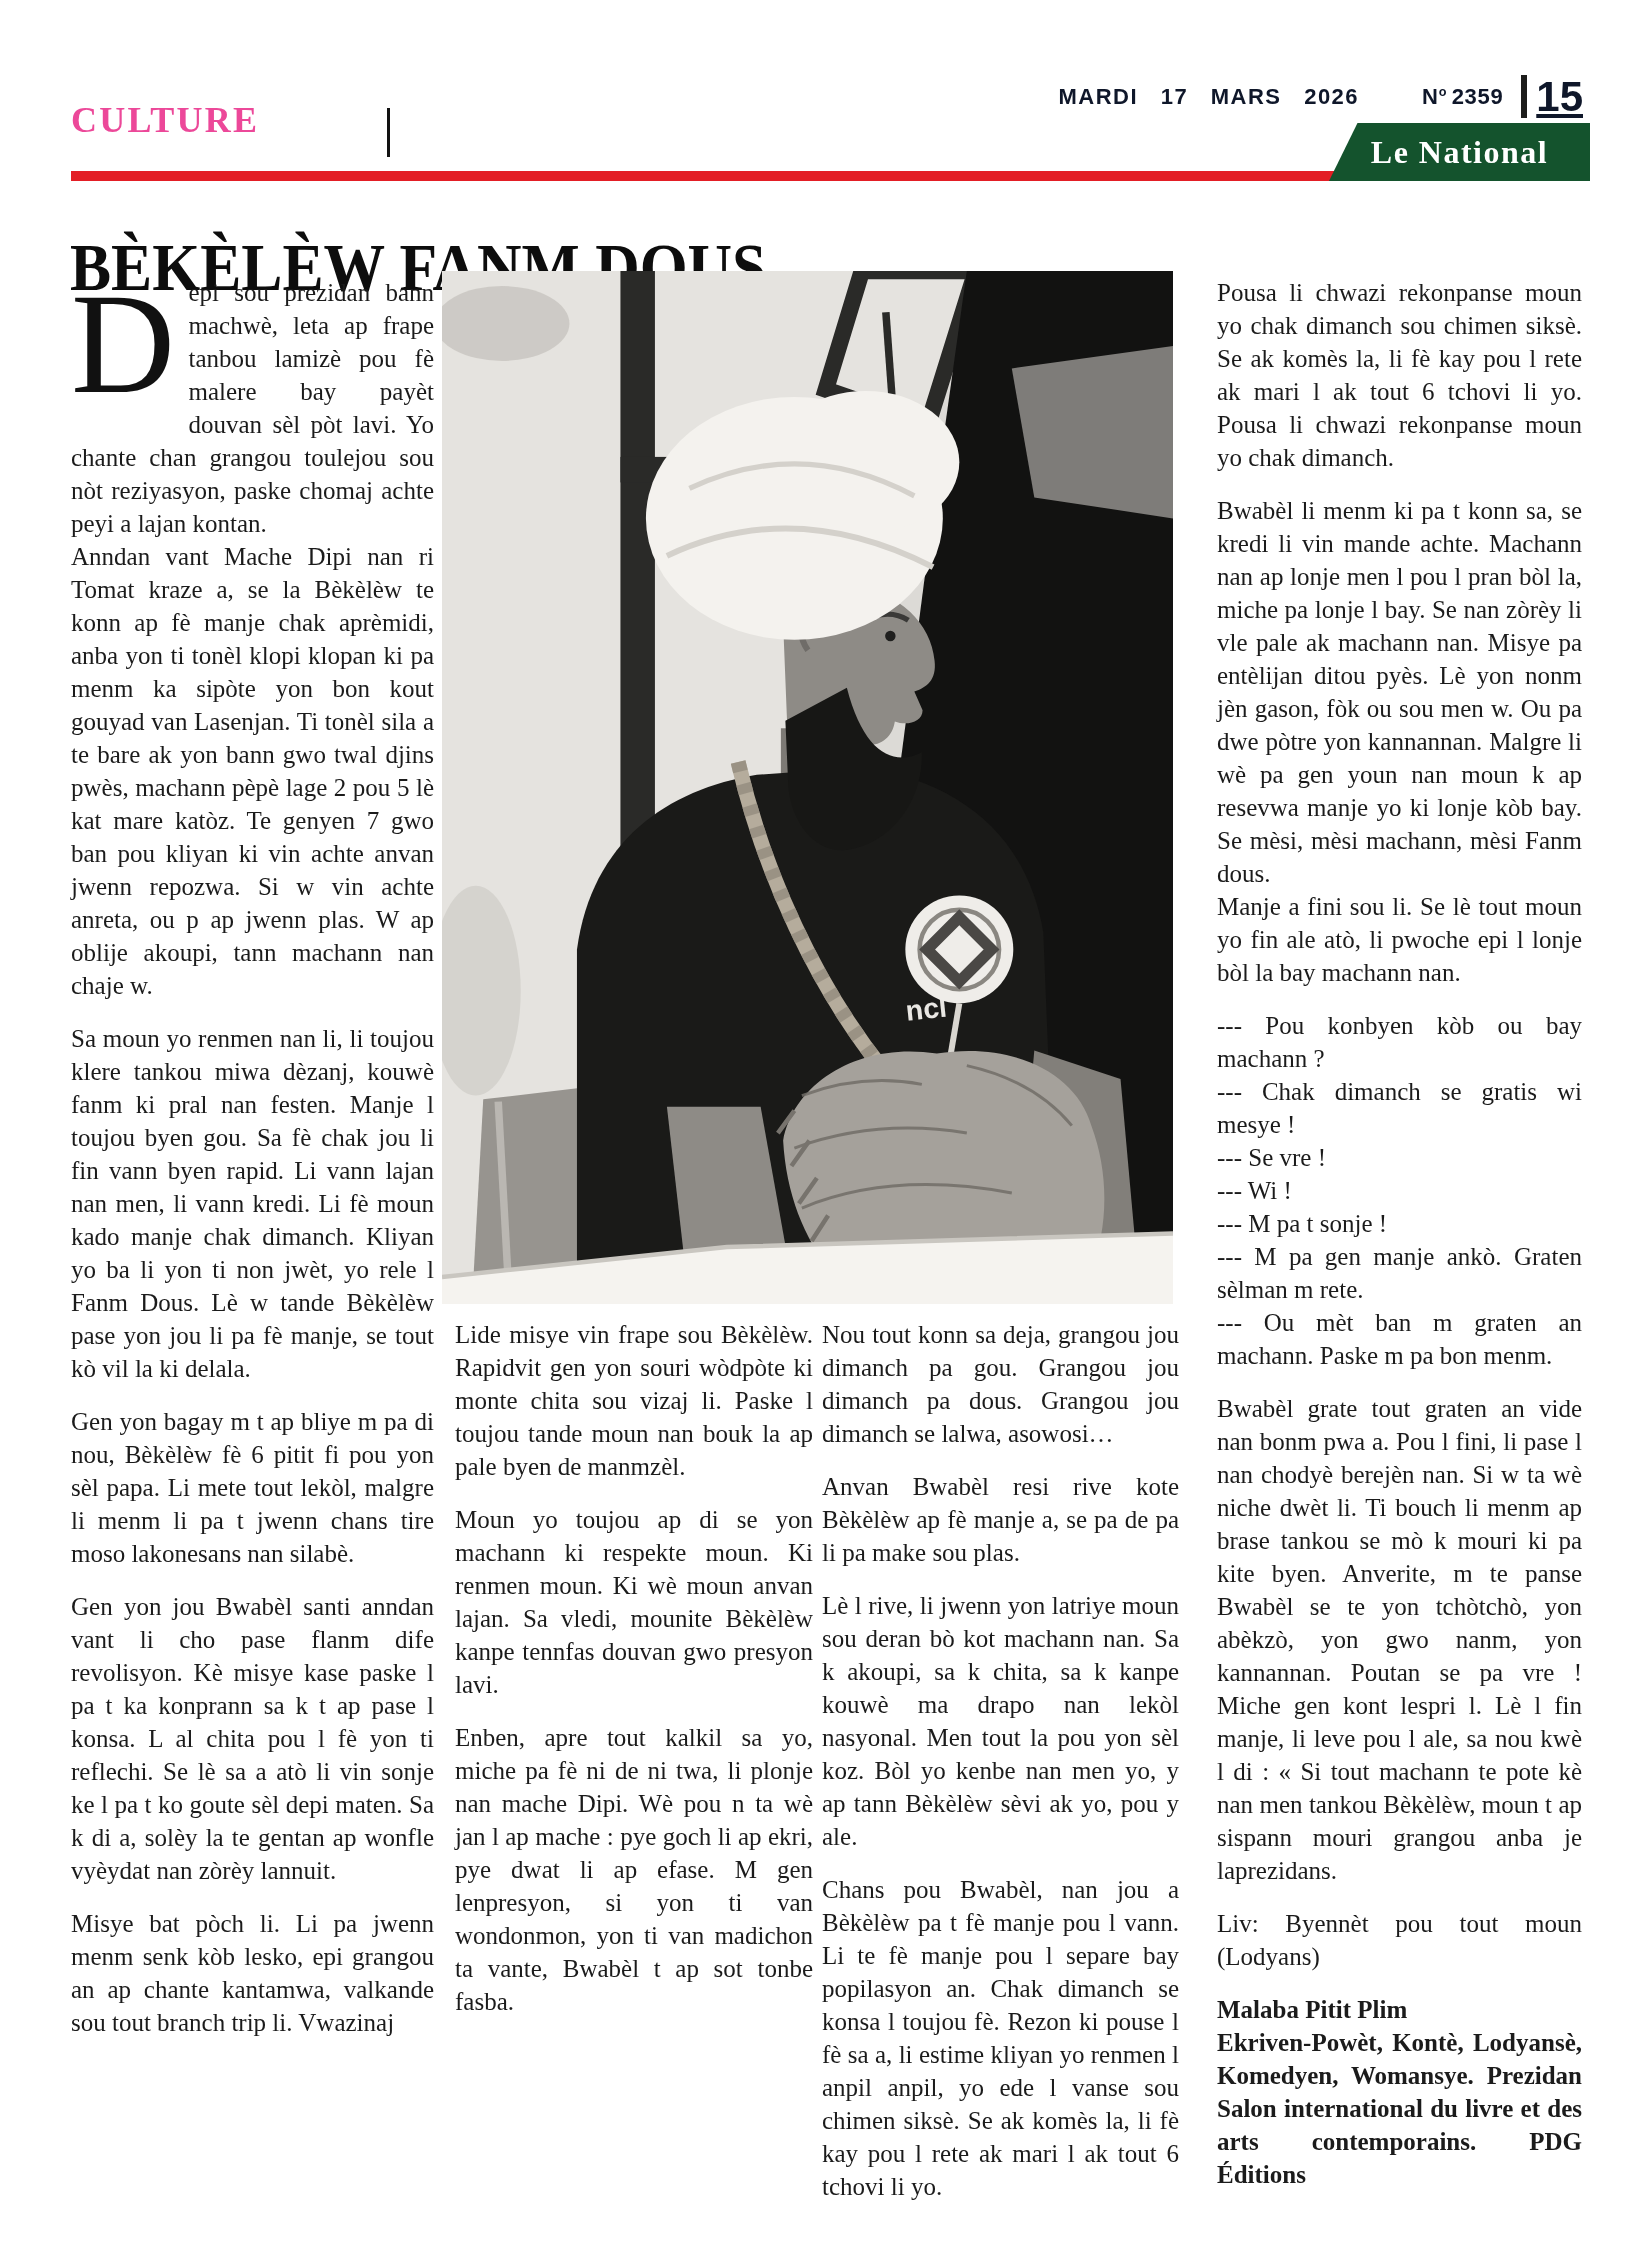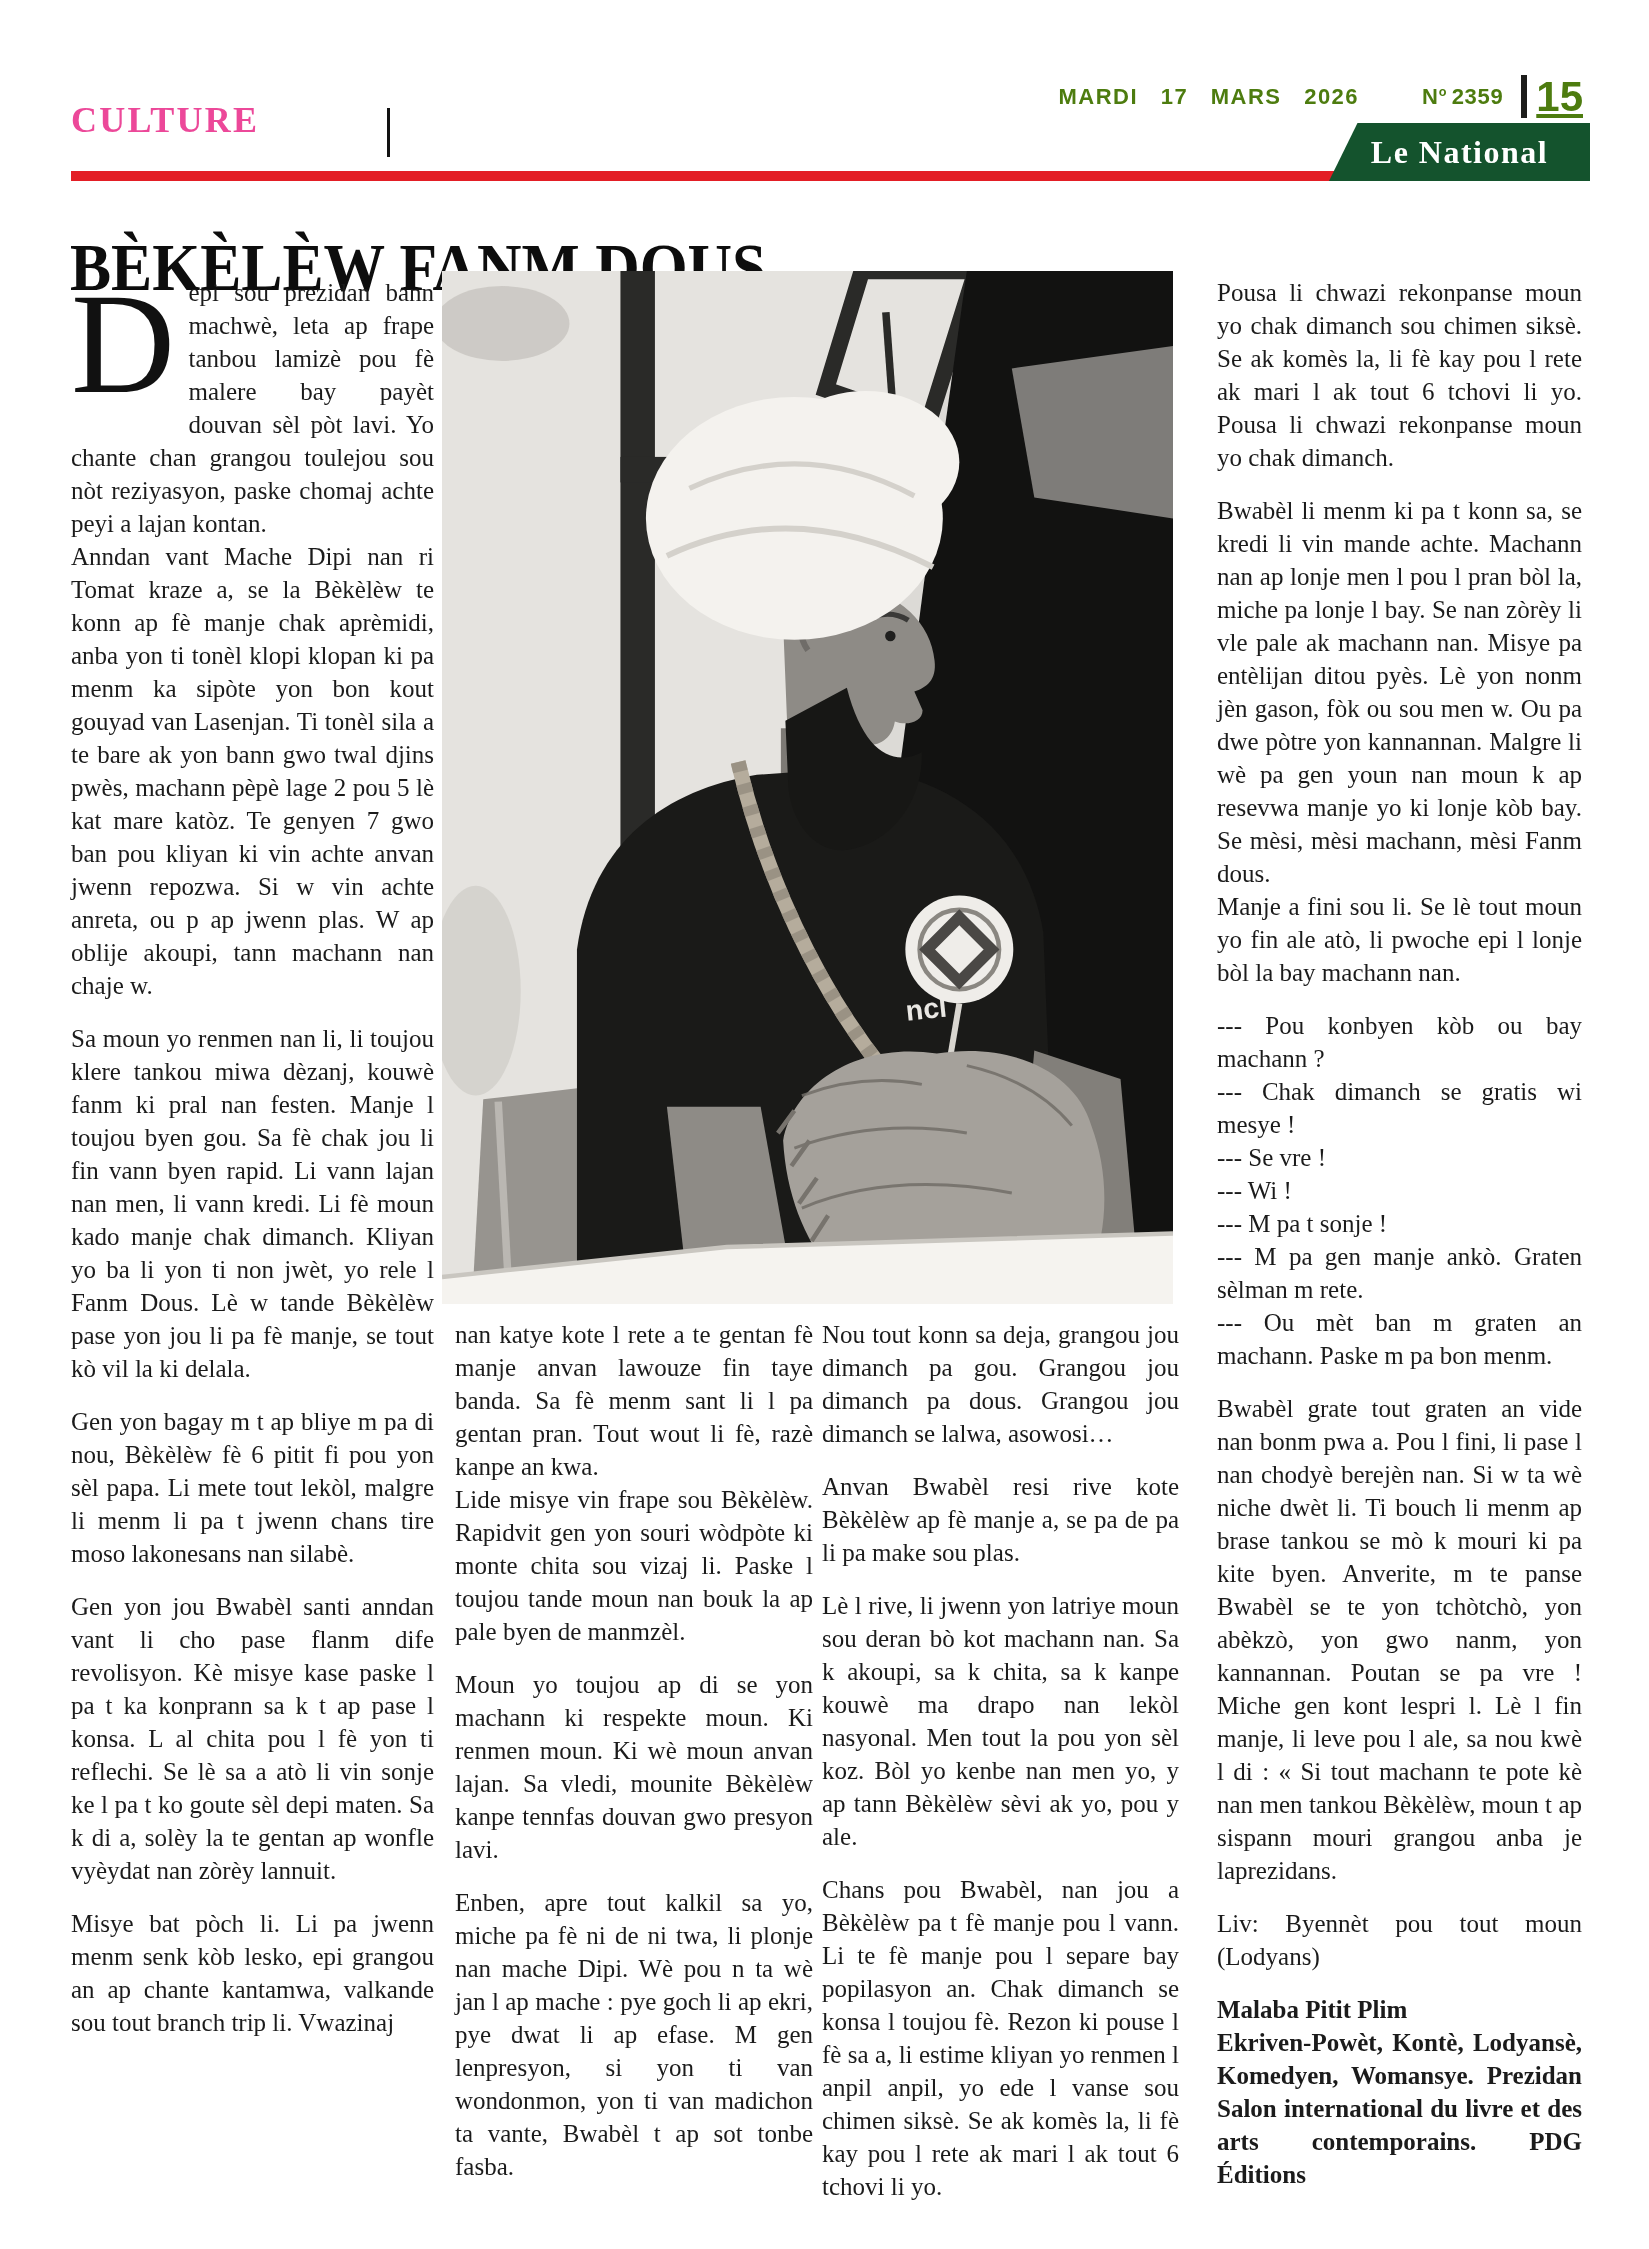--- a/index.html
+++ b/index.html
@@ -3,21 +3,21 @@
 <meta charset="utf-8">
 <style>
   html,body { margin:0; padding:0; background:#ffffff; }
   .page {
     position:relative; width:1650px; height:2250px; background:#ffffff;
     font-family:"Liberation Serif", serif; overflow:hidden;
   }
   
   .date-row {
     position:absolute; top:75px; right:67px; display:flex; align-items:center;
-    font-family:"Liberation Sans", sans-serif; font-weight:bold; color:#4d7c0f;text-align:center;
+    font-family:"Liberation Sans", sans-serif; font-weight:bold; color:#0f172a;text-align:center;
   }
   .date-text { font-size:22px; letter-spacing:1.5px; word-spacing:15px; }
   .issue { font-size:22px; margin-left:63px; letter-spacing:0.7px; }
   .issue sup { font-size:12.7px; }
   .issue .num { margin-left:4.5px;margin-top:38px; }
   .pagebar { width:5.2px; height:43px; background:#1d1d1b; margin:0 9.7px 0 18px; }
   .page-num { font-size:42px; line-height:1;text-decoration:underline; }
 
   .section-label {
     position:absolute; left:71px; top:99px; font-size:36px; font-weight:bold;
@@ -137,21 +137,20 @@
   <div class="col" id="col1">
     <p><span class="dropcap">D</span><span>epi sou prezidan bann machwè, leta ap frape tanbou lamizè pou fè malere bay payèt douvan sèl pòt lavi. Yo chante chan grangou toulejou sou nòt reziyasyon, paske chomaj achte peyi a lajan kontan.</span></p>
     <p>Anndan vant Mache Dipi nan ri Tomat kraze a, se la Bèkèlèw te konn ap fè manje chak aprèmidi, anba yon ti tonèl klopi klopan ki pa menm ka sipòte yon bon kout gouyad van Lasenjan. Ti tonèl sila a te bare ak yon bann gwo twal djins pwès, machann pèpè lage 2 pou 5 lè kat mare katòz. Te genyen 7 gwo ban pou kliyan ki vin achte anvan jwenn repozwa. Si w vin achte anreta, ou p ap jwenn plas. W ap oblije akoupi, tann machann nan chaje w.</p>
     <p class="gap">Sa moun yo renmen nan li, li toujou klere tankou miwa dèzanj, kouwè fanm ki pral nan festen. Manje l toujou byen gou. Sa fè chak jou li fin vann byen rapid. Li vann lajan nan men, li vann kredi. Li fè moun kado manje chak dimanch. Kliyan yo ba li yon ti non jwèt, yo rele l Fanm Dous. Lè w tande Bèkèlèw pase yon jou li pa fè manje, se tout kò vil la ki delala.</p>
     <p class="gap">Gen yon bagay m t ap bliye m pa di nou, Bèkèlèw fè 6 pitit fi pou yon sèl papa. Li mete tout lekòl, malgre li menm li pa t jwenn chans tire moso lakonesans nan silabè.</p>
     <p class="gap">Gen yon jou Bwabèl santi anndan vant li cho pase flanm dife revolisyon. Kè misye kase paske l pa t ka konprann sa k t ap pase l konsa. L al chita pou l fè yon ti reflechi. Se lè sa a atò li vin sonje ke l pa t ko goute sèl depi maten. Sa k di a, solèy la te gentan ap wonfle vyèydat nan zòrèy lannuit.</p>
     <p class="gap">Misye bat pòch li. Li pa jwenn menm senk kòb lesko, epi grangou an ap chante kantamwa, valkande sou tout branch trip li. Vwazinaj</p>
   </div>
 
   <div class="col" id="col2">
-    <p>nan katye kote l rete a te gentan fè manje anvan lawouze fin taye banda. Sa fè menm sant li l pa gentan pran. Tout wout li fè, razè kanpe an kwa.</p>
     <p>Lide misye vin frape sou Bèkèlèw. Rapidvit gen yon souri wòdpòte ki monte chita sou vizaj li. Paske l toujou tande moun nan bouk la ap pale byen de manmzèl.</p>
     <p class="gap">Moun yo toujou ap di se yon machann ki respekte moun. Ki renmen moun. Ki wè moun anvan lajan. Sa vledi, mounite Bèkèlèw kanpe tennfas douvan gwo presyon lavi.</p>
     <p class="gap">Enben, apre tout kalkil sa yo, miche pa fè ni de ni twa, li plonje nan mache Dipi. Wè pou n ta wè jan l ap mache : pye goch li ap ekri, pye dwat li ap efase. M gen lenpresyon, si yon ti van wondonmon, yon ti van madichon ta vante, Bwabèl t ap sot tonbe fasba.</p>
   </div>
 
   <div class="col" id="col3">
     <p>Nou tout konn sa deja, grangou jou dimanch pa gou. Grangou jou dimanch pa dous. Grangou jou dimanch se lalwa, asowosi…</p>
     <p class="gap">Anvan Bwabèl resi rive kote Bèkèlèw ap fè manje a, se pa de pa li pa make sou plas.</p>
     <p class="gap">Lè l rive, li jwenn yon latriye moun sou deran bò kot machann nan. Sa k akoupi, sa k chita, sa k kanpe kouwè ma drapo nan lekòl nasyonal. Men tout la pou yon sèl koz. Bòl yo kenbe nan men yo, y ap tann Bèkèlèw sèvi ak yo, pou y ale.</p>
     <p class="gap">Chans pou Bwabèl, nan jou a Bèkèlèw pa t fè manje pou l vann. Li te fè manje pou l separe bay popilasyon an. Chak dimanch se konsa l toujou fè. Rezon ki pouse l fè sa a, li estime kliyan yo renmen l anpil anpil, yo ede l vanse sou chimen siksè. Se ak komès la, li fè kay pou l rete ak mari l ak tout 6 tchovi li yo.</p>

